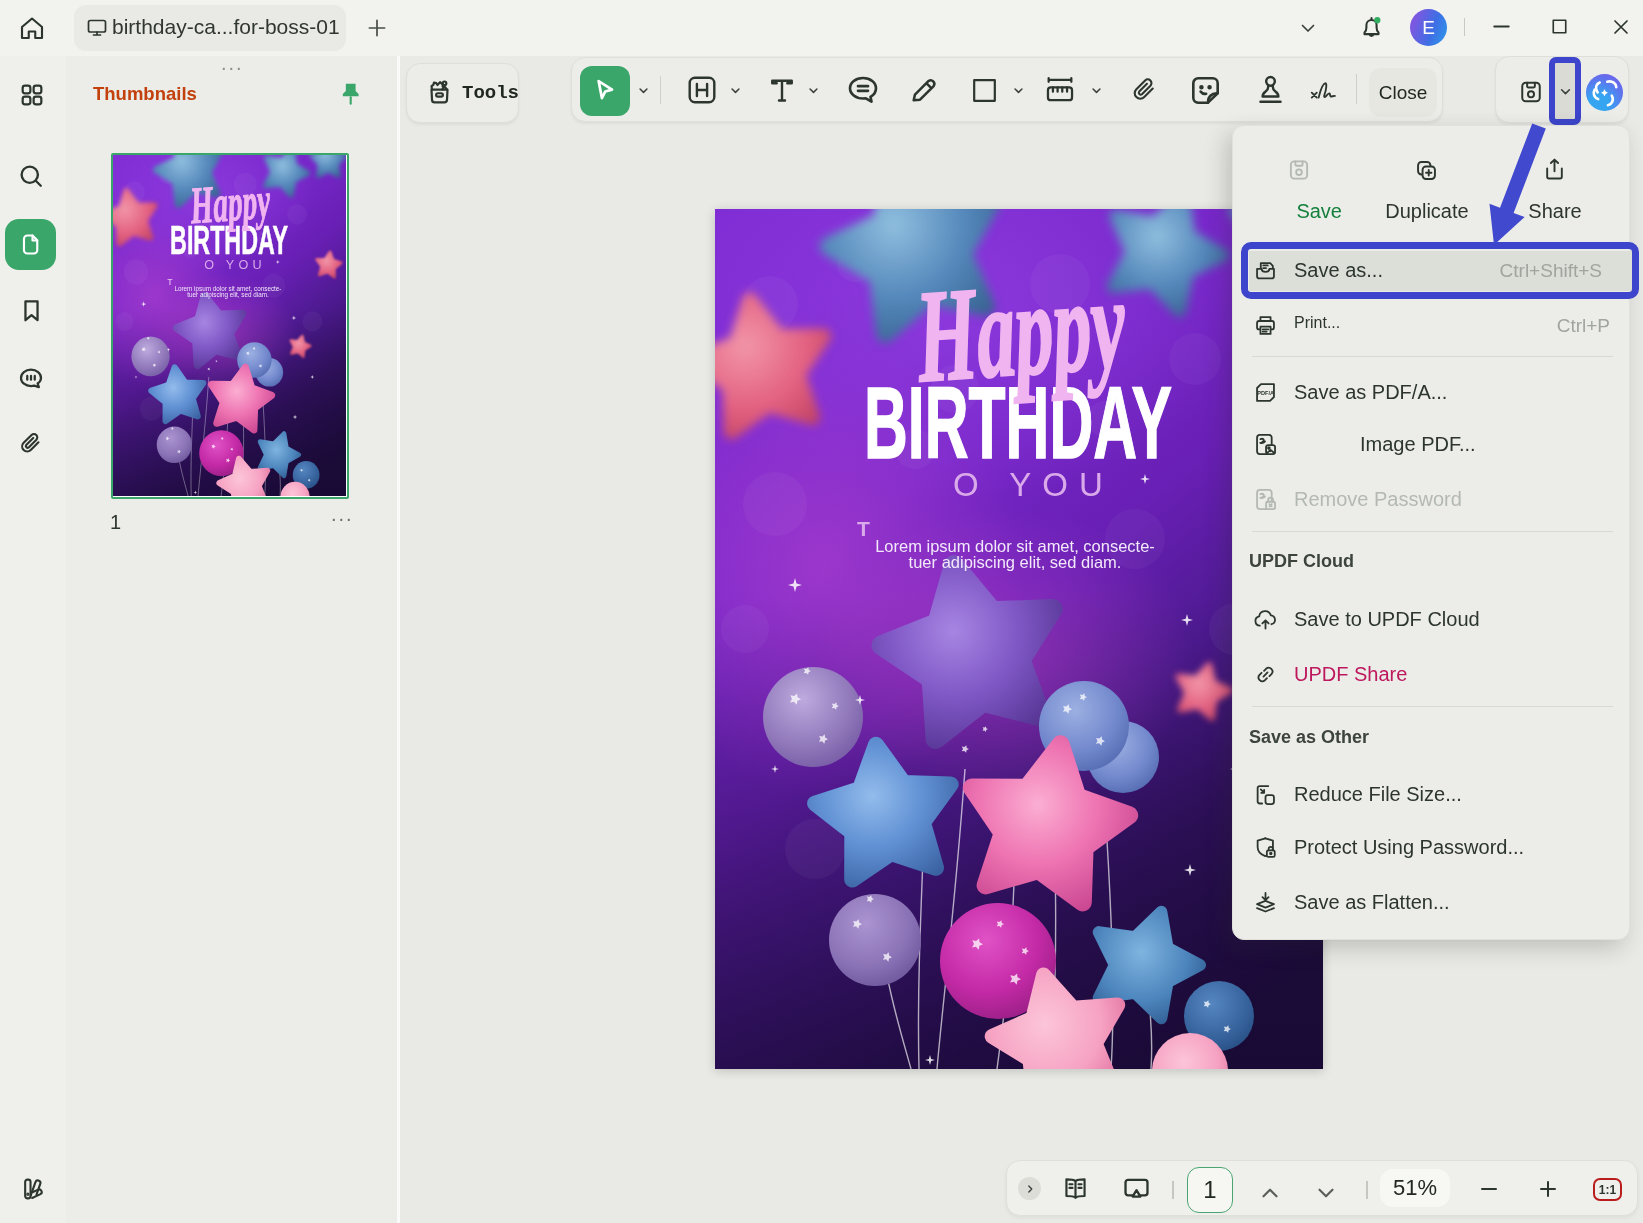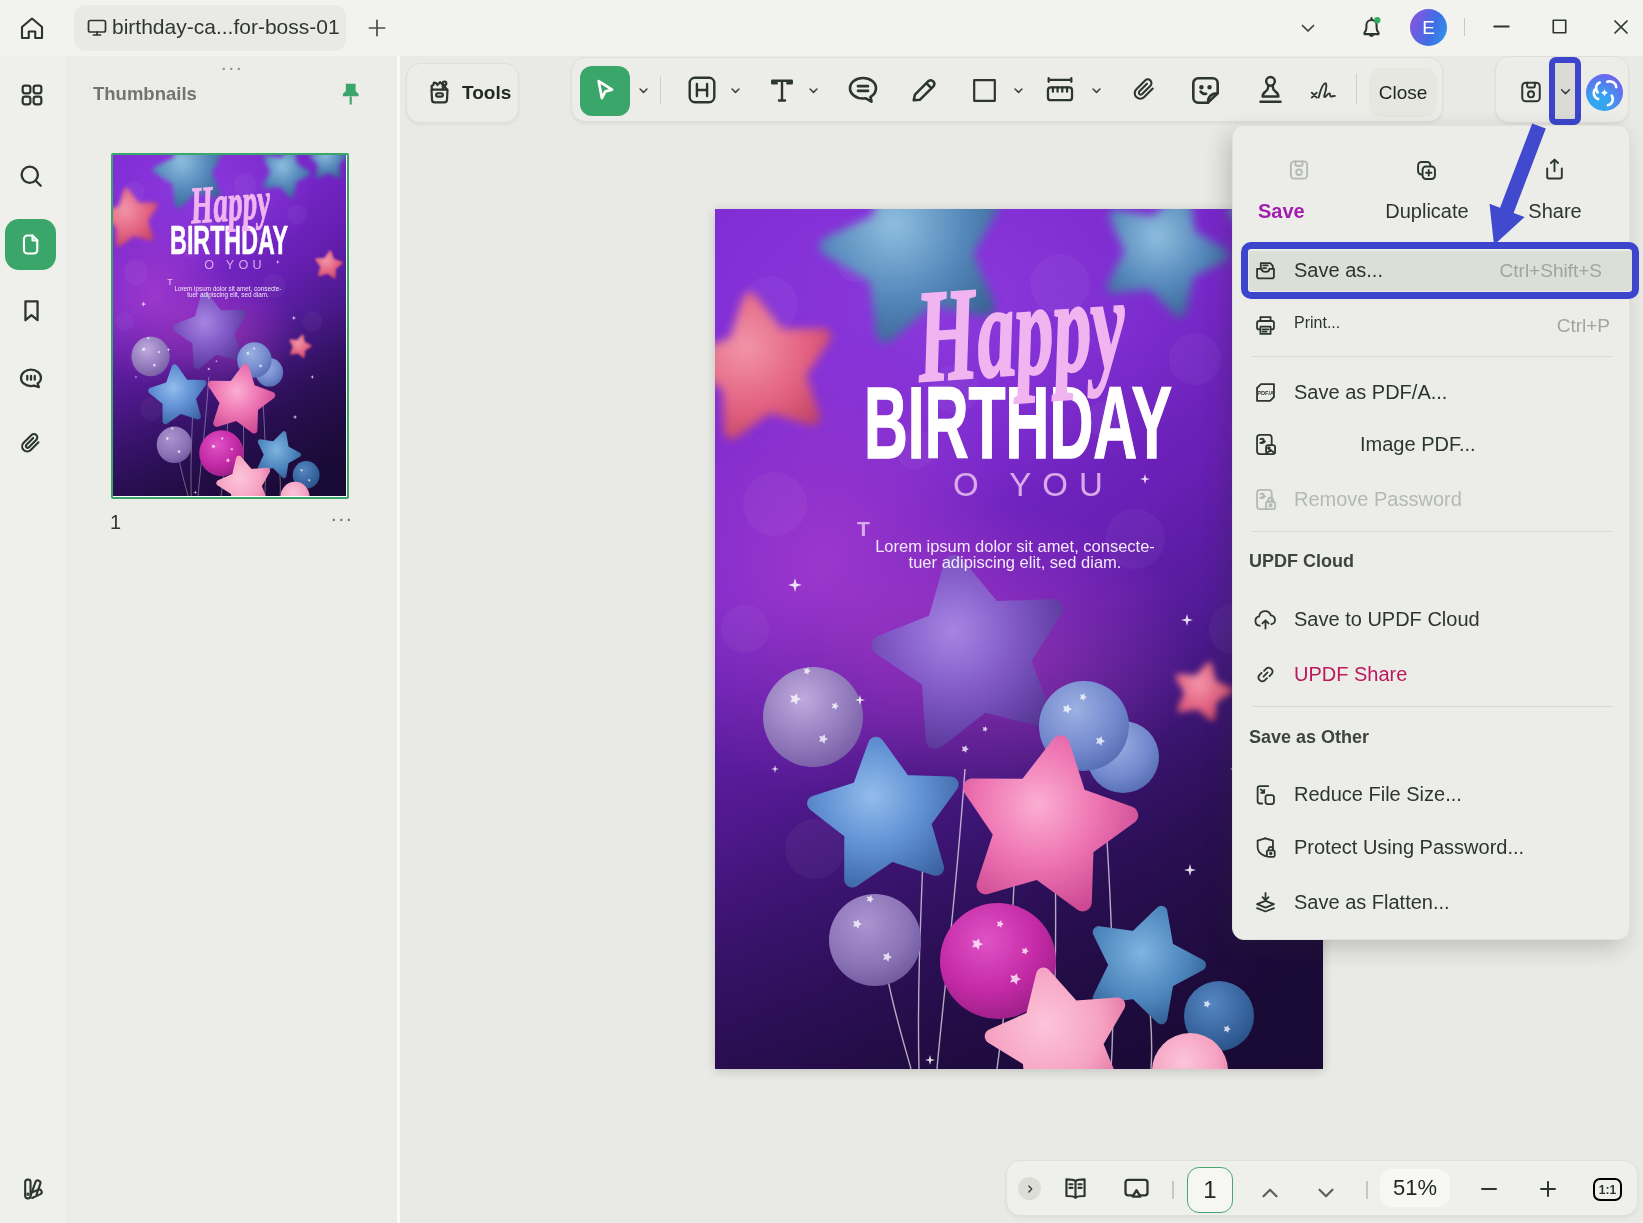--- a/index.html
+++ b/index.html
@@ -63,21 +63,21 @@
       <path d="m18.4 10.5-6.6 6.6a4.3 4.3 0 0 1-6.1-6.1l6.8-6.8a2.9 2.9 0 0 1 4.1 4.1l-6.6 6.6a1.5 1.5 0 0 1-2.1-2.1l6-6"></path>
     </svg></div>
 <div style="position:absolute;left:17px;top:1175px;"><svg width="28" height="28" viewBox="0 0 24 24" fill="none" stroke="#2d352f" stroke-width="1.8" stroke-linecap="round" stroke-linejoin="round" style="">
       <rect x="7" y="4" width="4.6" height="16" rx="2"></rect>
       <circle cx="9.3" cy="16.5" r="0.5" fill="#2d352f"></circle>
       <path d="M11.8 17.5 15.9 5.9a2 2 0 0 1 2.5-1.2l.4.2a2 2 0 0 1 1.2 2.5l-3.3 9.4"></path>
       <path d="m13 19.7 7.1-3.3a2 2 0 0 0 .9-2.6l-.2-.4a2 2 0 0 0-2.6-.9l-4.5 2.1"></path>
     </svg></div>
 <div style="position:absolute;left:66px;top:56px;width:331px;height:1167px;background:#ecedE8;"></div>
 <div style="position:absolute;left:221px;top:62px;width:26px;height:8px;color:#8a8f89;font-size:20px;letter-spacing:2px;line-height:2px;">...</div>
-<div style="position:absolute;left:93px;top:83px;font-size:18.5px;font-weight:bold;color:#737373;">Thumbnails</div>
+<div style="position:absolute;left:93px;top:83px;font-size:18.5px;font-weight:bold;color:#c2410c;">Thumbnails</div>
 <div style="position:absolute;left:336px;top:80px;"><svg width="29" height="29" viewBox="0 0 28 28">
       <path d="M9.5 3.5h9.4v7.2l2.9 2.9v2.1H6.6v-2.1l2.9-2.9z" fill="#3aa66a"></path>
       <rect x="13.2" y="15.7" width="2" height="8.2" rx="1" fill="#3aa66a"></rect>
     </svg></div>
 <div style="position:absolute;left:111px;top:153px;width:238px;height:346px;border:2.5px solid #3aa66a;border-radius:2px;background:#fff;overflow:hidden;"><svg width="233" height="341" viewBox="0 0 608 860" preserveAspectRatio="none">
       <defs>
 <linearGradient id="cbg" x1="0.2" y1="0" x2="0.75" y2="1">
 <stop offset="0" stop-color="#7f2cd4"></stop>
           <stop offset="0.3" stop-color="#7727c9"></stop>
 <stop offset="0.48" stop-color="#681fb4"></stop>
@@ -424,21 +424,21 @@
       <text x="300" y="359" font-family="Liberation Sans, sans-serif" font-size="16.5" fill="#f2e8fa" text-anchor="middle">tuer adipiscing elit, sed diam.</text>
     </svg></div>
 <div style="position:absolute;left:406px;top:63px;width:113px;height:60px;background:#ecede8;border:1px solid #dddfd8;border-radius:14px;box-shadow:0 2px 3px rgba(0,0,0,0.05);"></div>
 <div style="position:absolute;left:424px;top:77px;"><svg width="31" height="31" viewBox="0 0 24 24" fill="none" stroke="#2d352f" stroke-width="1.7" stroke-linecap="round" stroke-linejoin="round" style="">
       <path d="M5.8 9.8h12.4l-.4 7.9a2 2 0 0 1-2 1.9H8.2a2 2 0 0 1-2-1.9z"></path>
       <rect x="9.4" y="12.6" width="5.2" height="2.6" rx="1.3"></rect>
       <path d="M6.2 9.6 5.8 7 7.3 6l.4-1.7 1.8.4.9 1.5 2-2.2 2.2 2-.2 1.5"></path>
       <path d="m14.2 9.6 1.5-2.4 1.9 2.3"></path>
       <circle cx="15.9" cy="4.9" r="1.4"></circle>
     </svg></div>
-<div style="position:absolute;left:462px;top:82px;font-size:19px;font-weight:bold;color:#20281f;">Tools</div>
+<div style="position:absolute;left:462px;top:82px;font-size:19px;font-weight:bold;color:#20281f;font-family:Liberation Mono, monospace;">Tools</div>
 <div style="position:absolute;left:571px;top:57px;width:872px;height:65px;background:#ecede8;border:1px solid #dddfd8;border-radius:14px;box-shadow:0 2px 3px rgba(0,0,0,0.05);"></div>
 <div style="position:absolute;left:580px;top:66px;width:50px;height:50px;background:#3aa66a;border-radius:12px;"></div>
 <div style="position:absolute;left:588px;top:74px;"><svg width="34" height="34" viewBox="0 0 24 24" fill="none" stroke="#ffffff" stroke-width="1.9" stroke-linecap="round" stroke-linejoin="round" style="">
       <path d="M7.5 5 17 11l-4.8 1.3L9.8 17z"></path>
     </svg></div>
 <div style="position:absolute;left:636px;top:83px;"><svg width="15" height="15" viewBox="0 0 24 24" fill="none" stroke="#3a403a" stroke-width="2.4" stroke-linecap="round" stroke-linejoin="round" style="">
       <path d="M6.5 9.5 12 15l5.5-5.5"></path>
     </svg></div>
 <div style="position:absolute;left:660px;top:76px;width:1px;height:28px;background:#cfd0ca;"></div>
 <div style="position:absolute;left:684px;top:72px;"><svg width="36" height="36" viewBox="0 0 24 24" fill="none" stroke="#2d352f" stroke-width="1.6" stroke-linecap="round" stroke-linejoin="round" style="">
@@ -536,28 +536,28 @@
       <path d="m6 9 6 6 6-6"></path>
     </svg></div>
 <div style="position:absolute;left:1366px;top:1181px;width:1.5px;height:18px;background:#c6c7c1;"></div>
 <div style="position:absolute;left:1380px;top:1169px;width:70px;height:38px;background:#f7f8f4;border-radius:13px;display:flex;align-items:center;justify-content:center;font-size:22px;color:#20281f;">51%</div>
 <div style="position:absolute;left:1477px;top:1177px;"><svg width="24" height="24" viewBox="0 0 24 24" fill="none" stroke="#2d352f" stroke-width="2.0" stroke-linecap="round" stroke-linejoin="round" style="">
       <path d="M5 12h14"></path>
     </svg></div>
 <div style="position:absolute;left:1536px;top:1177px;"><svg width="24" height="24" viewBox="0 0 24 24" fill="none" stroke="#2d352f" stroke-width="2.0" stroke-linecap="round" stroke-linejoin="round" style="">
       <path d="M12 5v14M5 12h14"></path>
     </svg></div>
-<div style="position:absolute;left:1593px;top:1178px;width:29px;height:23px;border:2px solid #000000;border-radius:7px;display:flex;align-items:center;justify-content:center;font-size:12px;font-weight:bold;color:#2d352f;">1:1</div>
+<div style="position:absolute;left:1593px;top:1178px;width:29px;height:23px;border:2px solid #b91c1c;border-radius:7px;display:flex;align-items:center;justify-content:center;font-size:12px;font-weight:bold;color:#2d352f;">1:1</div>
 <div style="position:absolute;left:1232px;top:125px;width:398px;height:815px;background:#ecede9;border:1px solid #e0e1db;border-radius:12px;box-shadow:-6px 8px 22px rgba(40,40,40,0.22);"></div>
 <div style="position:absolute;left:1286px;top:157px;"><svg width="26" height="26" viewBox="0 0 24 24" fill="none" stroke="#b4b9b2" stroke-width="1.7" stroke-linecap="round" stroke-linejoin="round" style="">
       <rect x="4.5" y="4" width="15" height="16" rx="3"></rect>
       <path d="M8.7 4v3.1a1 1 0 0 0 1 1h4.6a1 1 0 0 0 1-1V4"></path>
       <circle cx="12" cy="14" r="2.6"></circle>
     </svg></div>
-<div style="position:absolute;left:1258px;top:200px;width:84px;text-align:left;font-size:20px;color:#a21caf;font-weight:bold;">Save</div>
+<div style="position:absolute;left:1258px;top:200px;width:84px;text-align:right;font-size:20px;color:#15803d;">Save</div>
 <div style="position:absolute;left:1413px;top:157px;"><svg width="27" height="27" viewBox="0 0 24 24" fill="none" stroke="#2d352f" stroke-width="1.7" stroke-linecap="round" stroke-linejoin="round" style="">
       <rect x="4.5" y="4.5" width="11" height="11" rx="3"></rect>
       <rect x="8.5" y="8.5" width="11" height="11" rx="3" fill="#ecede9"></rect>
       <path d="M14 11.6v4.8M11.6 14h4.8"></path>
     </svg></div>
 <div style="position:absolute;left:1385px;top:200px;width:84px;text-align:center;font-size:20px;color:#2d352f;">Duplicate</div>
 <div style="position:absolute;left:1541px;top:156px;"><svg width="27" height="27" viewBox="0 0 24 24" fill="none" stroke="#2d352f" stroke-width="1.7" stroke-linecap="round" stroke-linejoin="round" style="">
       <path d="M12 3.5v10M8.8 6.2 12 3.2l3.2 3M5.5 11v7.5a1.5 1.5 0 0 0 1.5 1.5h10a1.5 1.5 0 0 0 1.5-1.5V11"></path>
     </svg></div>
 <div style="position:absolute;left:1513px;top:200px;width:84px;text-align:center;font-size:20px;color:#2d352f;">Share</div>

